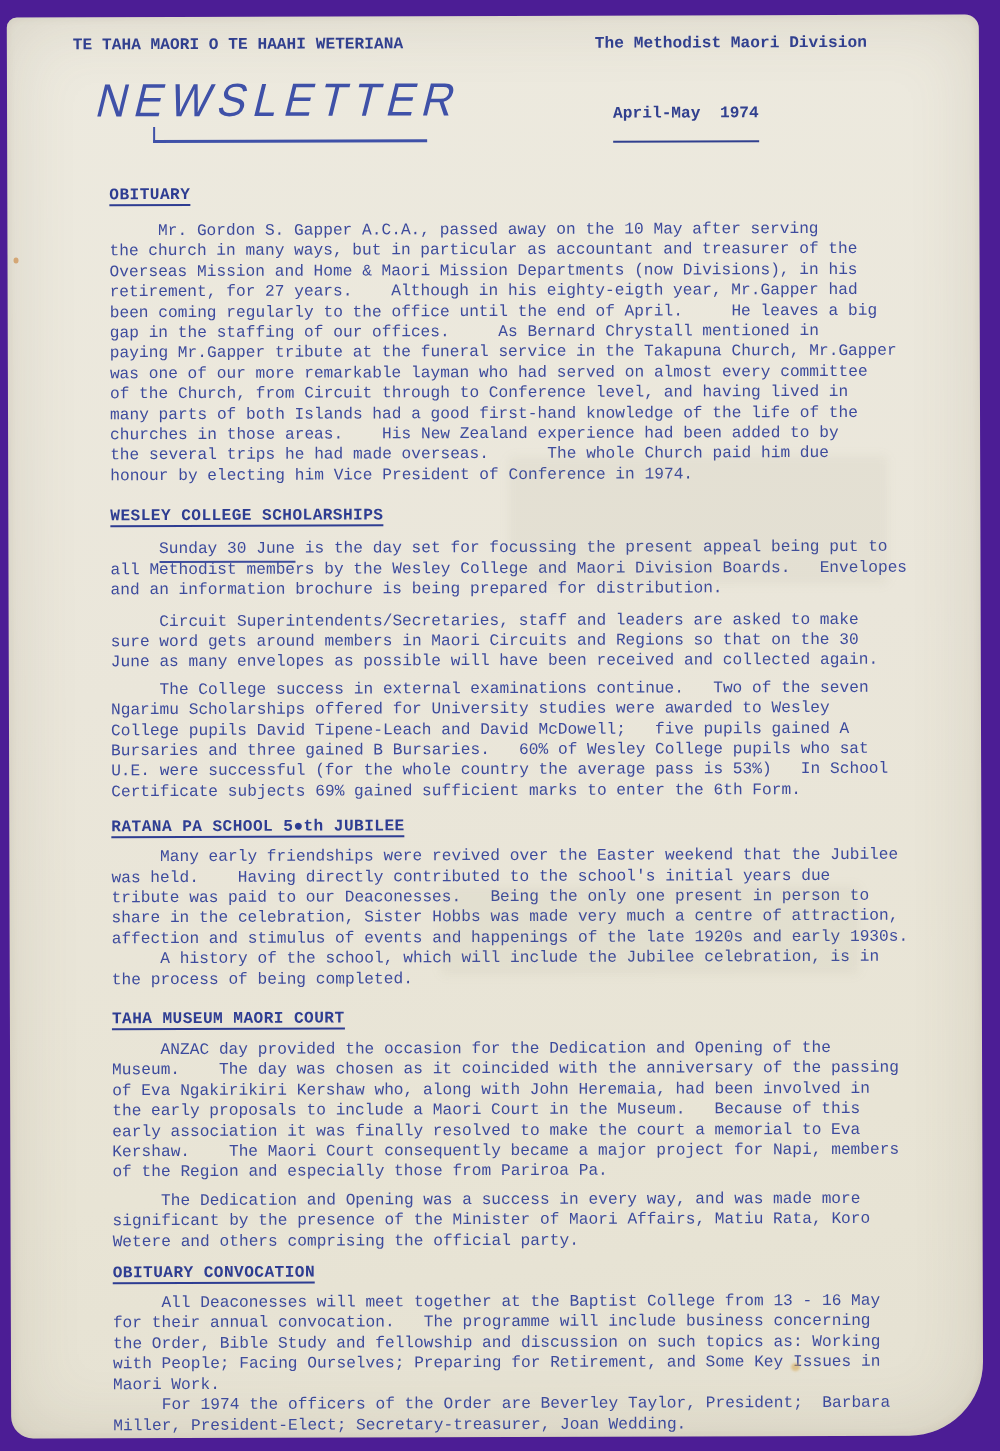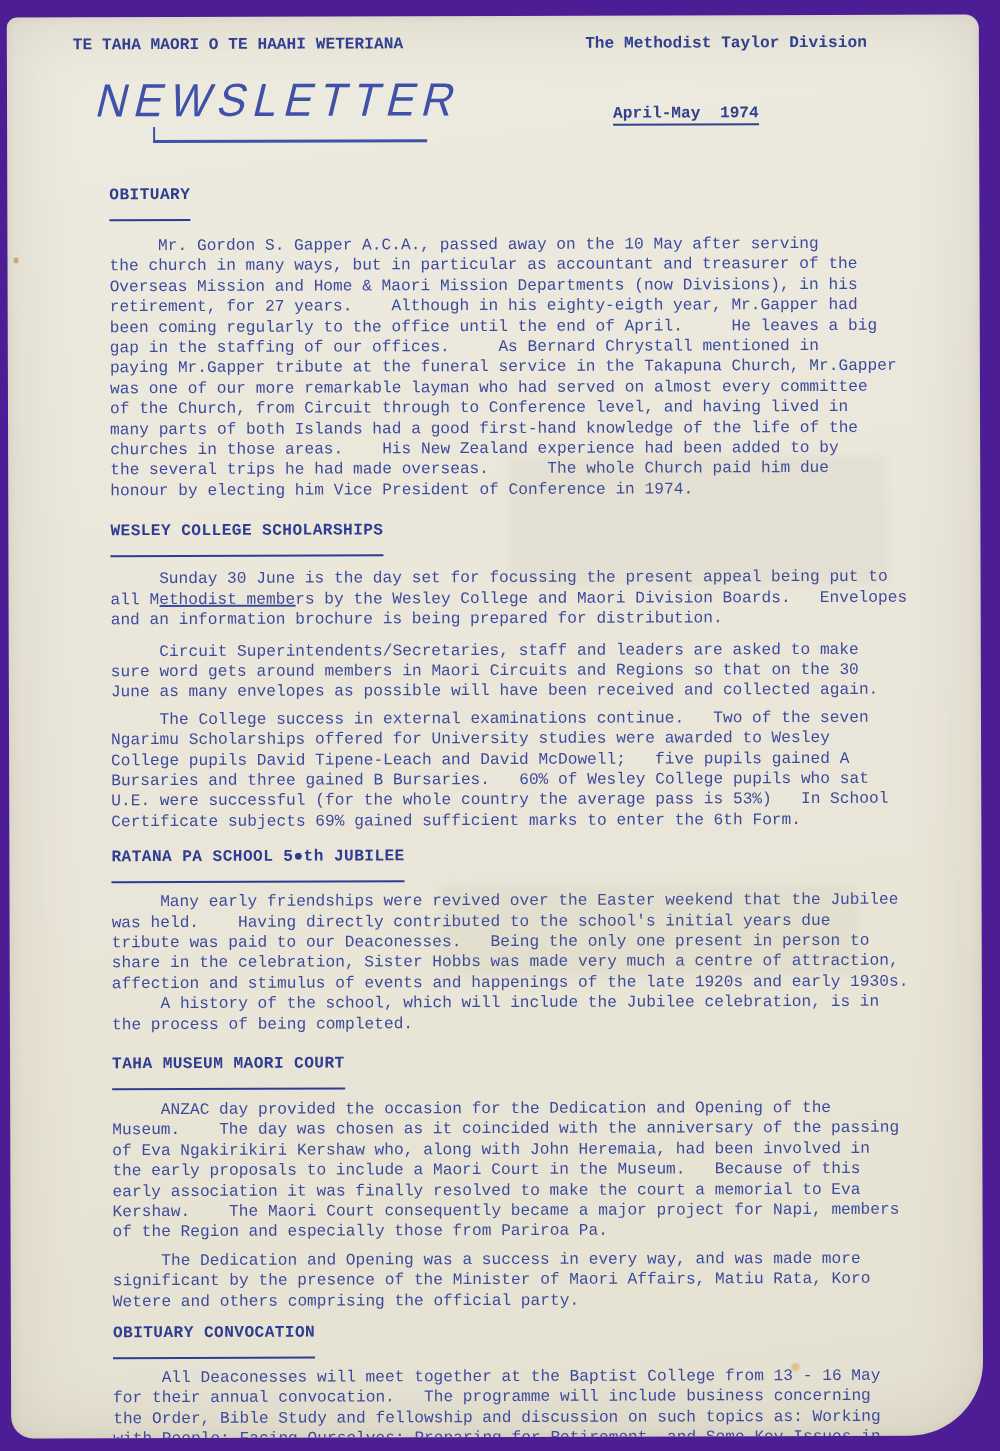--- a/index.html
+++ b/index.html
@@ -44,38 +44,38 @@
   .masthead-underline{
     margin-left:146px;
     width:272px;height:13px;
     border-left:2px solid #3f51a8;
     border-bottom:3px solid #3f51a8;
   }
   .issue-date{
     position:absolute;left:606px;top:28px;
     font-size:16.2px;font-weight:700;color:#31408f;
     border-bottom:2px solid #31408f;
-    padding-bottom:1px;
+    padding-bottom:18px;
     white-space:pre;
   }
   .body-col{padding:0 60px 0 102px;color:#3d4b9d;}
   .sec-heading{
     display:inline-block;
     font-size:16.2px;font-weight:700;color:#2e3d92;
     border-bottom:2px solid #2e3d92;
-    padding-bottom:15px;
+    padding-bottom:0;
     letter-spacing:0.4px;
     white-space:pre;
   }
   .para{
     font-size:16.2px;line-height:20.4px;
     white-space:pre;
     color:#3d4b9d;
   }
-  .u-lead{border-bottom:2px solid #3d4b9d;padding-bottom:17px;}
+  .u-lead{border-bottom:2px solid #3d4b9d;padding-bottom:3px;}
   
   .mt-obit-h{margin-top:22px;}
   .mt-obit-p{margin-top:15px;}
   .mt-wes-h{margin-top:21px;}
   .mt-wes-p1{margin-top:12px;}
   .mt-wes-p2{margin-top:11px;}
   .mt-wes-p3{margin-top:7px;}
   .mt-rat-h{margin-top:16px;}
   .mt-rat-p{margin-top:9px;}
   .mt-pat-h{margin-top:20px;}
@@ -91,21 +91,21 @@
   <div class="paper">
     <div class="content">
 
       <div class="smudge" style="left:500px;top:440px;width:380px;height:130px;"></div>
       <div class="smudge" style="left:430px;top:870px;width:420px;height:90px;"></div>
       <div class="speck" style="left:6px;top:240px;width:5px;height:6px;background:rgba(200,120,40,0.55);"></div>
       <div class="speck" style="left:780px;top:1348px;width:9px;height:8px;background:rgba(214,164,70,0.5);filter:blur(1px);"></div>
 
       <div class="header-row">
         <span>TE TAHA MAORI O TE HAAHI WETERIANA</span>
-        <span>The Methodist Taylor Division</span>
+        <span>The Methodist Maori Division</span>
       </div>
 
       <div class="masthead-row">
         <span class="masthead">NEWSLETTER</span>
         <div class="masthead-underline"></div>
         <span class="issue-date">April-May  1974</span>
       </div>
 
       <div class="body-col">
 

